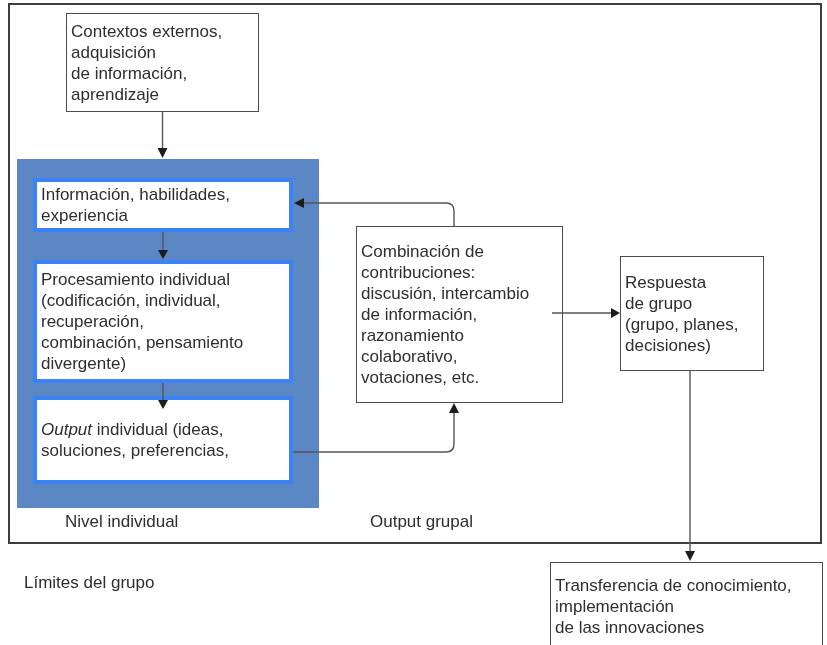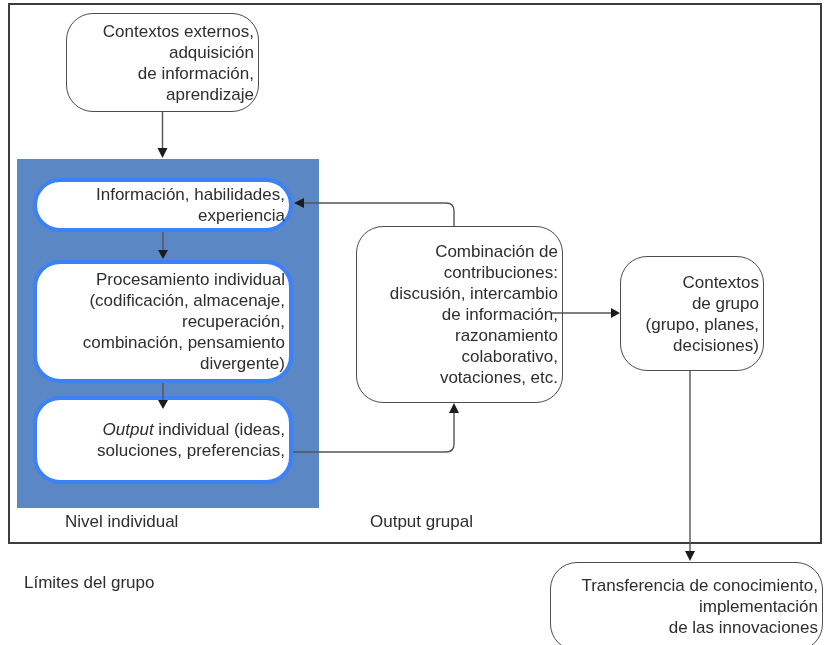--- a/index.html
+++ b/index.html
@@ -12,21 +12,21 @@
   .outer-rect{
     position:absolute;left:8px;top:3px;width:814px;height:541px;
     border:2px solid #3d3d3d;background:transparent;
   }
   .blue-region{
     position:absolute;left:17px;top:159px;width:302px;height:349px;
     background:#5b87c5;
   }
   .box{
     position:absolute;display:flex;flex-direction:column;justify-content:center;
-    text-align:right;background:#ffffff;padding:2px 4px;border-radius:27px;
+    text-align:left;background:#ffffff;padding:2px 4px;
   }
   .border-gray{border:1px solid #4d4d4d;}
   .border-dark{border:4px solid #3b82f6;}
   .box-contextos{left:66px;top:13px;width:193px;height:99px;}
   .box-informacion{left:33px;top:178px;width:260px;height:54px;}
   .box-procesamiento{left:33px;top:260px;width:260px;height:123px;}
   .box-output{left:33px;top:396px;width:260px;height:88px;}
   .box-combinacion{left:356px;top:226px;width:207px;height:177px;}
   .box-respuesta{left:620px;top:256px;width:144px;height:115px;}
   .box-transferencia{left:550px;top:562px;width:273px;height:89px;}
@@ -55,21 +55,21 @@
     <div>aprendizaje</div>
   </div>
 
   <div class="box border-dark box-informacion">
     <div>Información, habilidades,</div>
     <div>experiencia</div>
   </div>
 
   <div class="box border-dark box-procesamiento">
     <div>Procesamiento individual</div>
-    <div>(codificación, almacenaje,</div>
+    <div>(codificación, individual,</div>
     <div>recuperación,</div>
     <div>combinación, pensamiento</div>
     <div>divergente)</div>
   </div>
 
   <div class="box border-dark box-output">
     <div><span class="it">Output</span> <span>individual (ideas,</span></div>
     <div>soluciones, preferencias,</div>
   </div>
 
@@ -77,21 +77,21 @@
     <div>Combinación de</div>
     <div>contribuciones:</div>
     <div>discusión, intercambio</div>
     <div>de información,</div>
     <div>razonamiento</div>
     <div>colaborativo,</div>
     <div>votaciones, etc.</div>
   </div>
 
   <div class="box border-gray box-respuesta">
-    <div>Contextos</div>
+    <div>Respuesta</div>
     <div>de grupo</div>
     <div>(grupo, planes,</div>
     <div>decisiones)</div>
   </div>
 
   <div class="box border-gray box-transferencia">
     <div>Transferencia de conocimiento,</div>
     <div>implementación</div>
     <div>de las innovaciones</div>
   </div>

